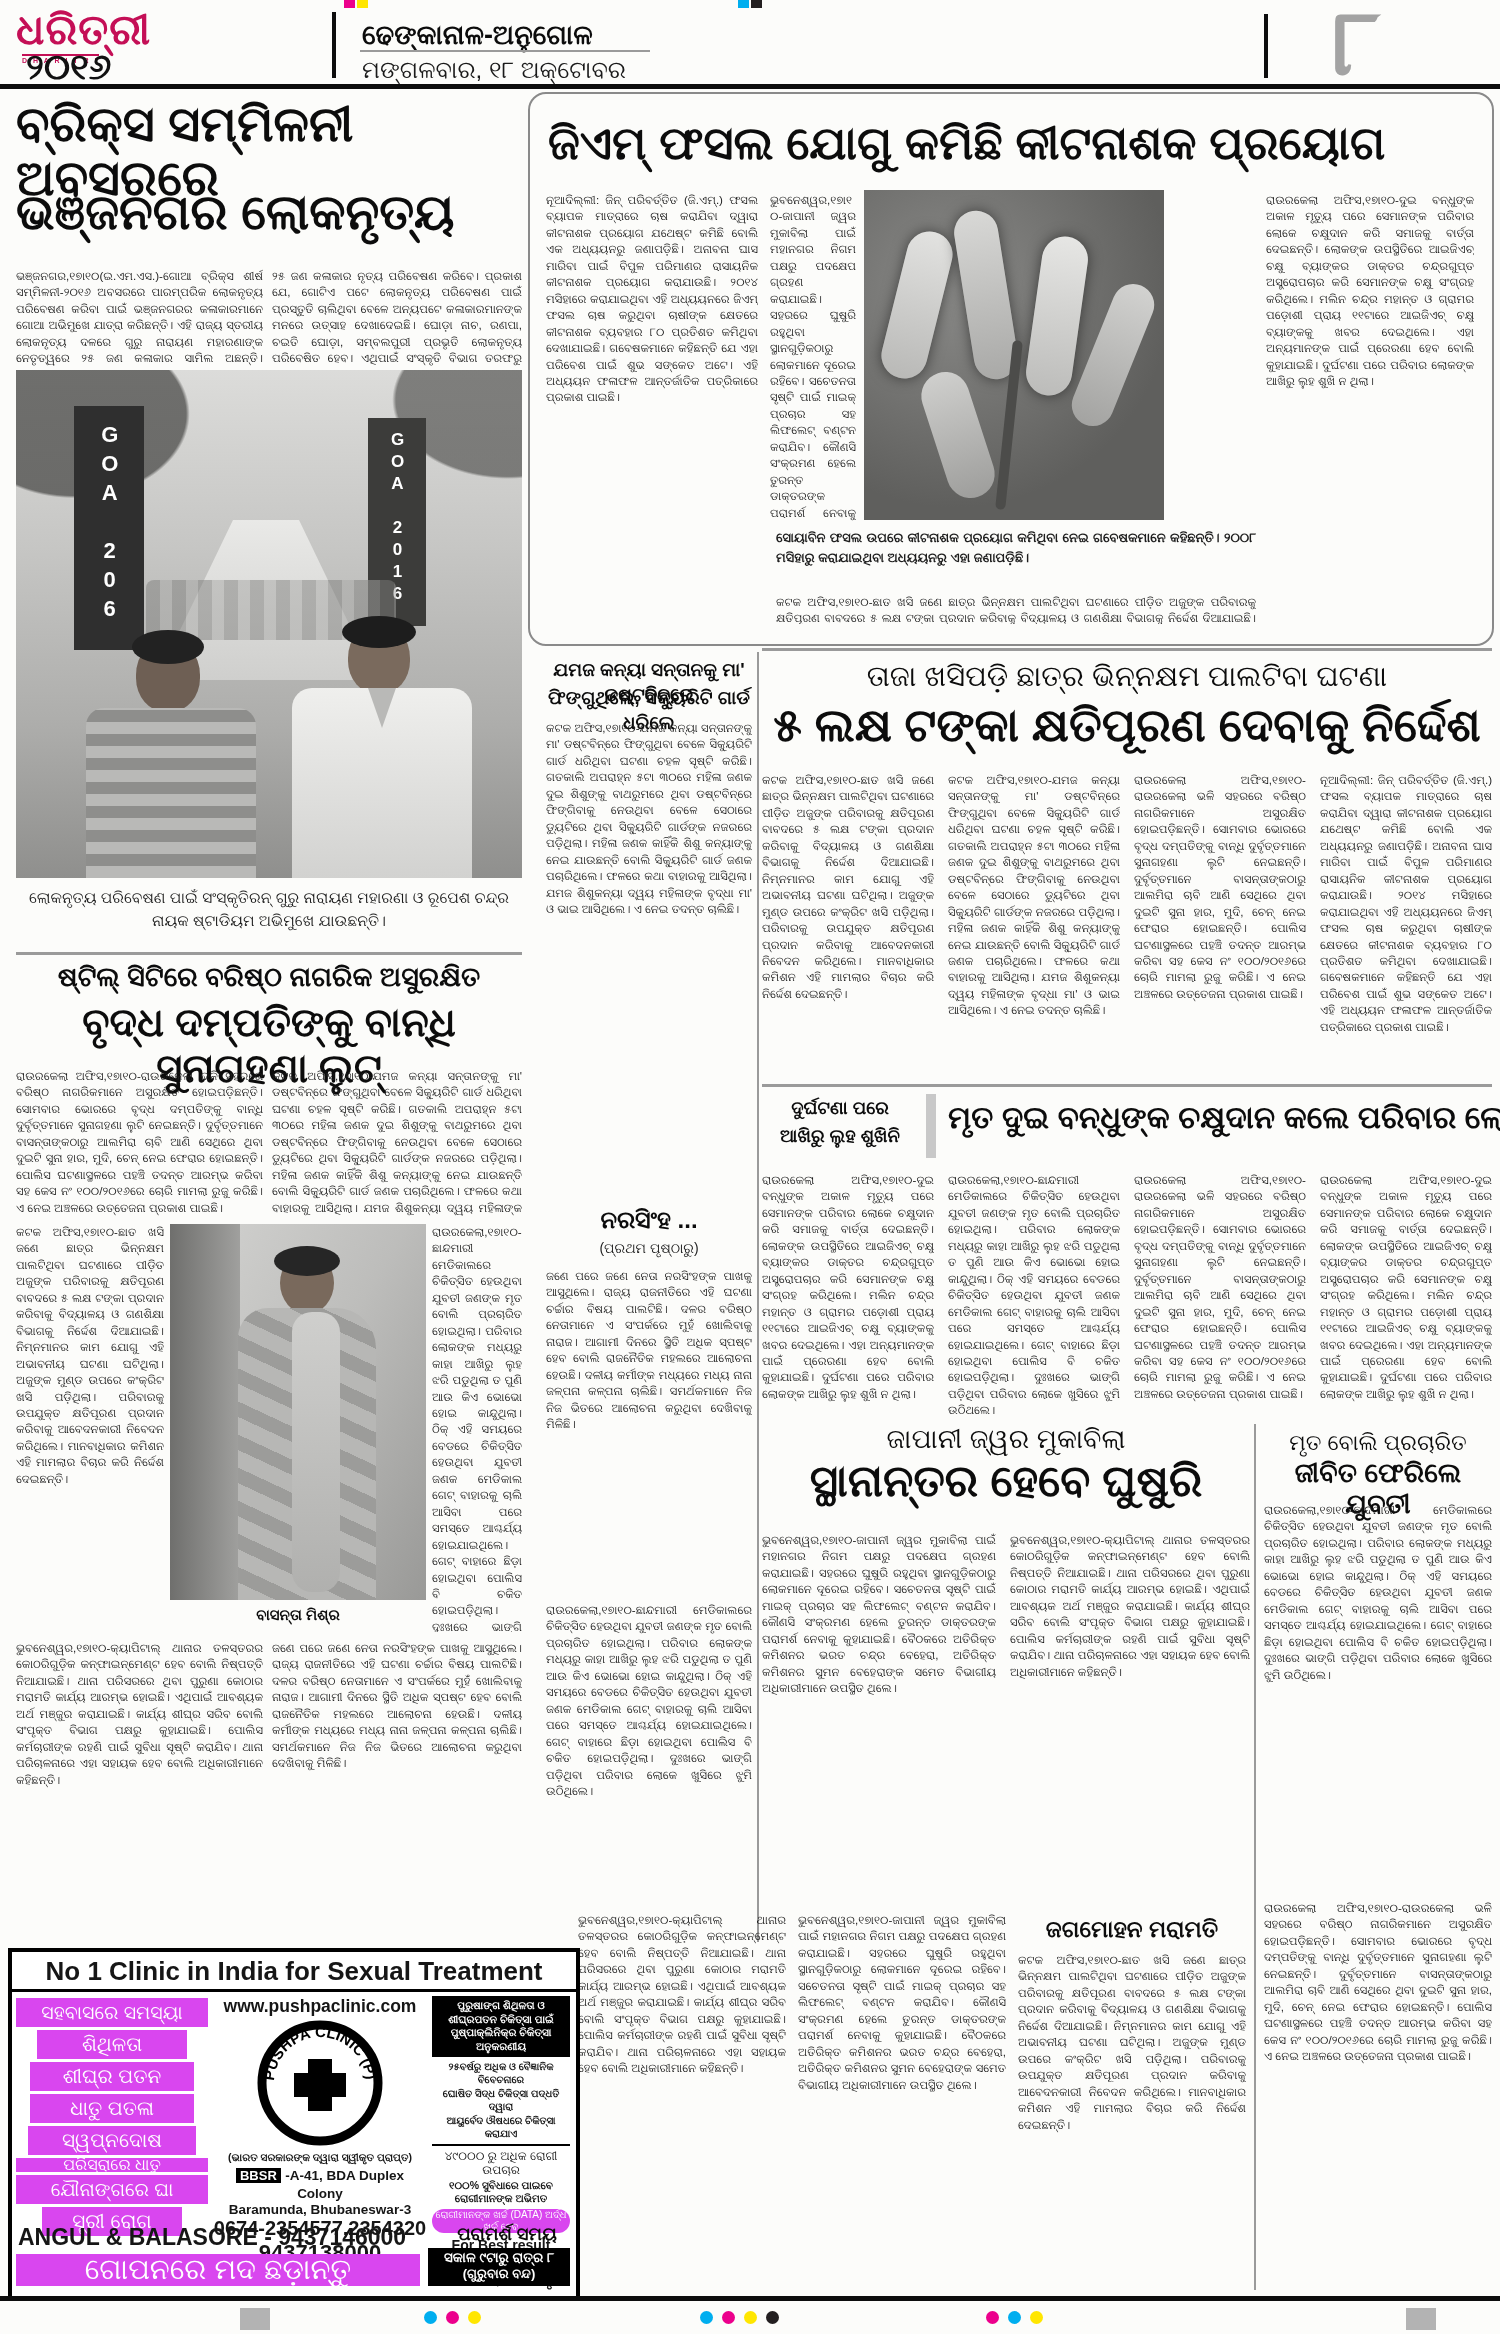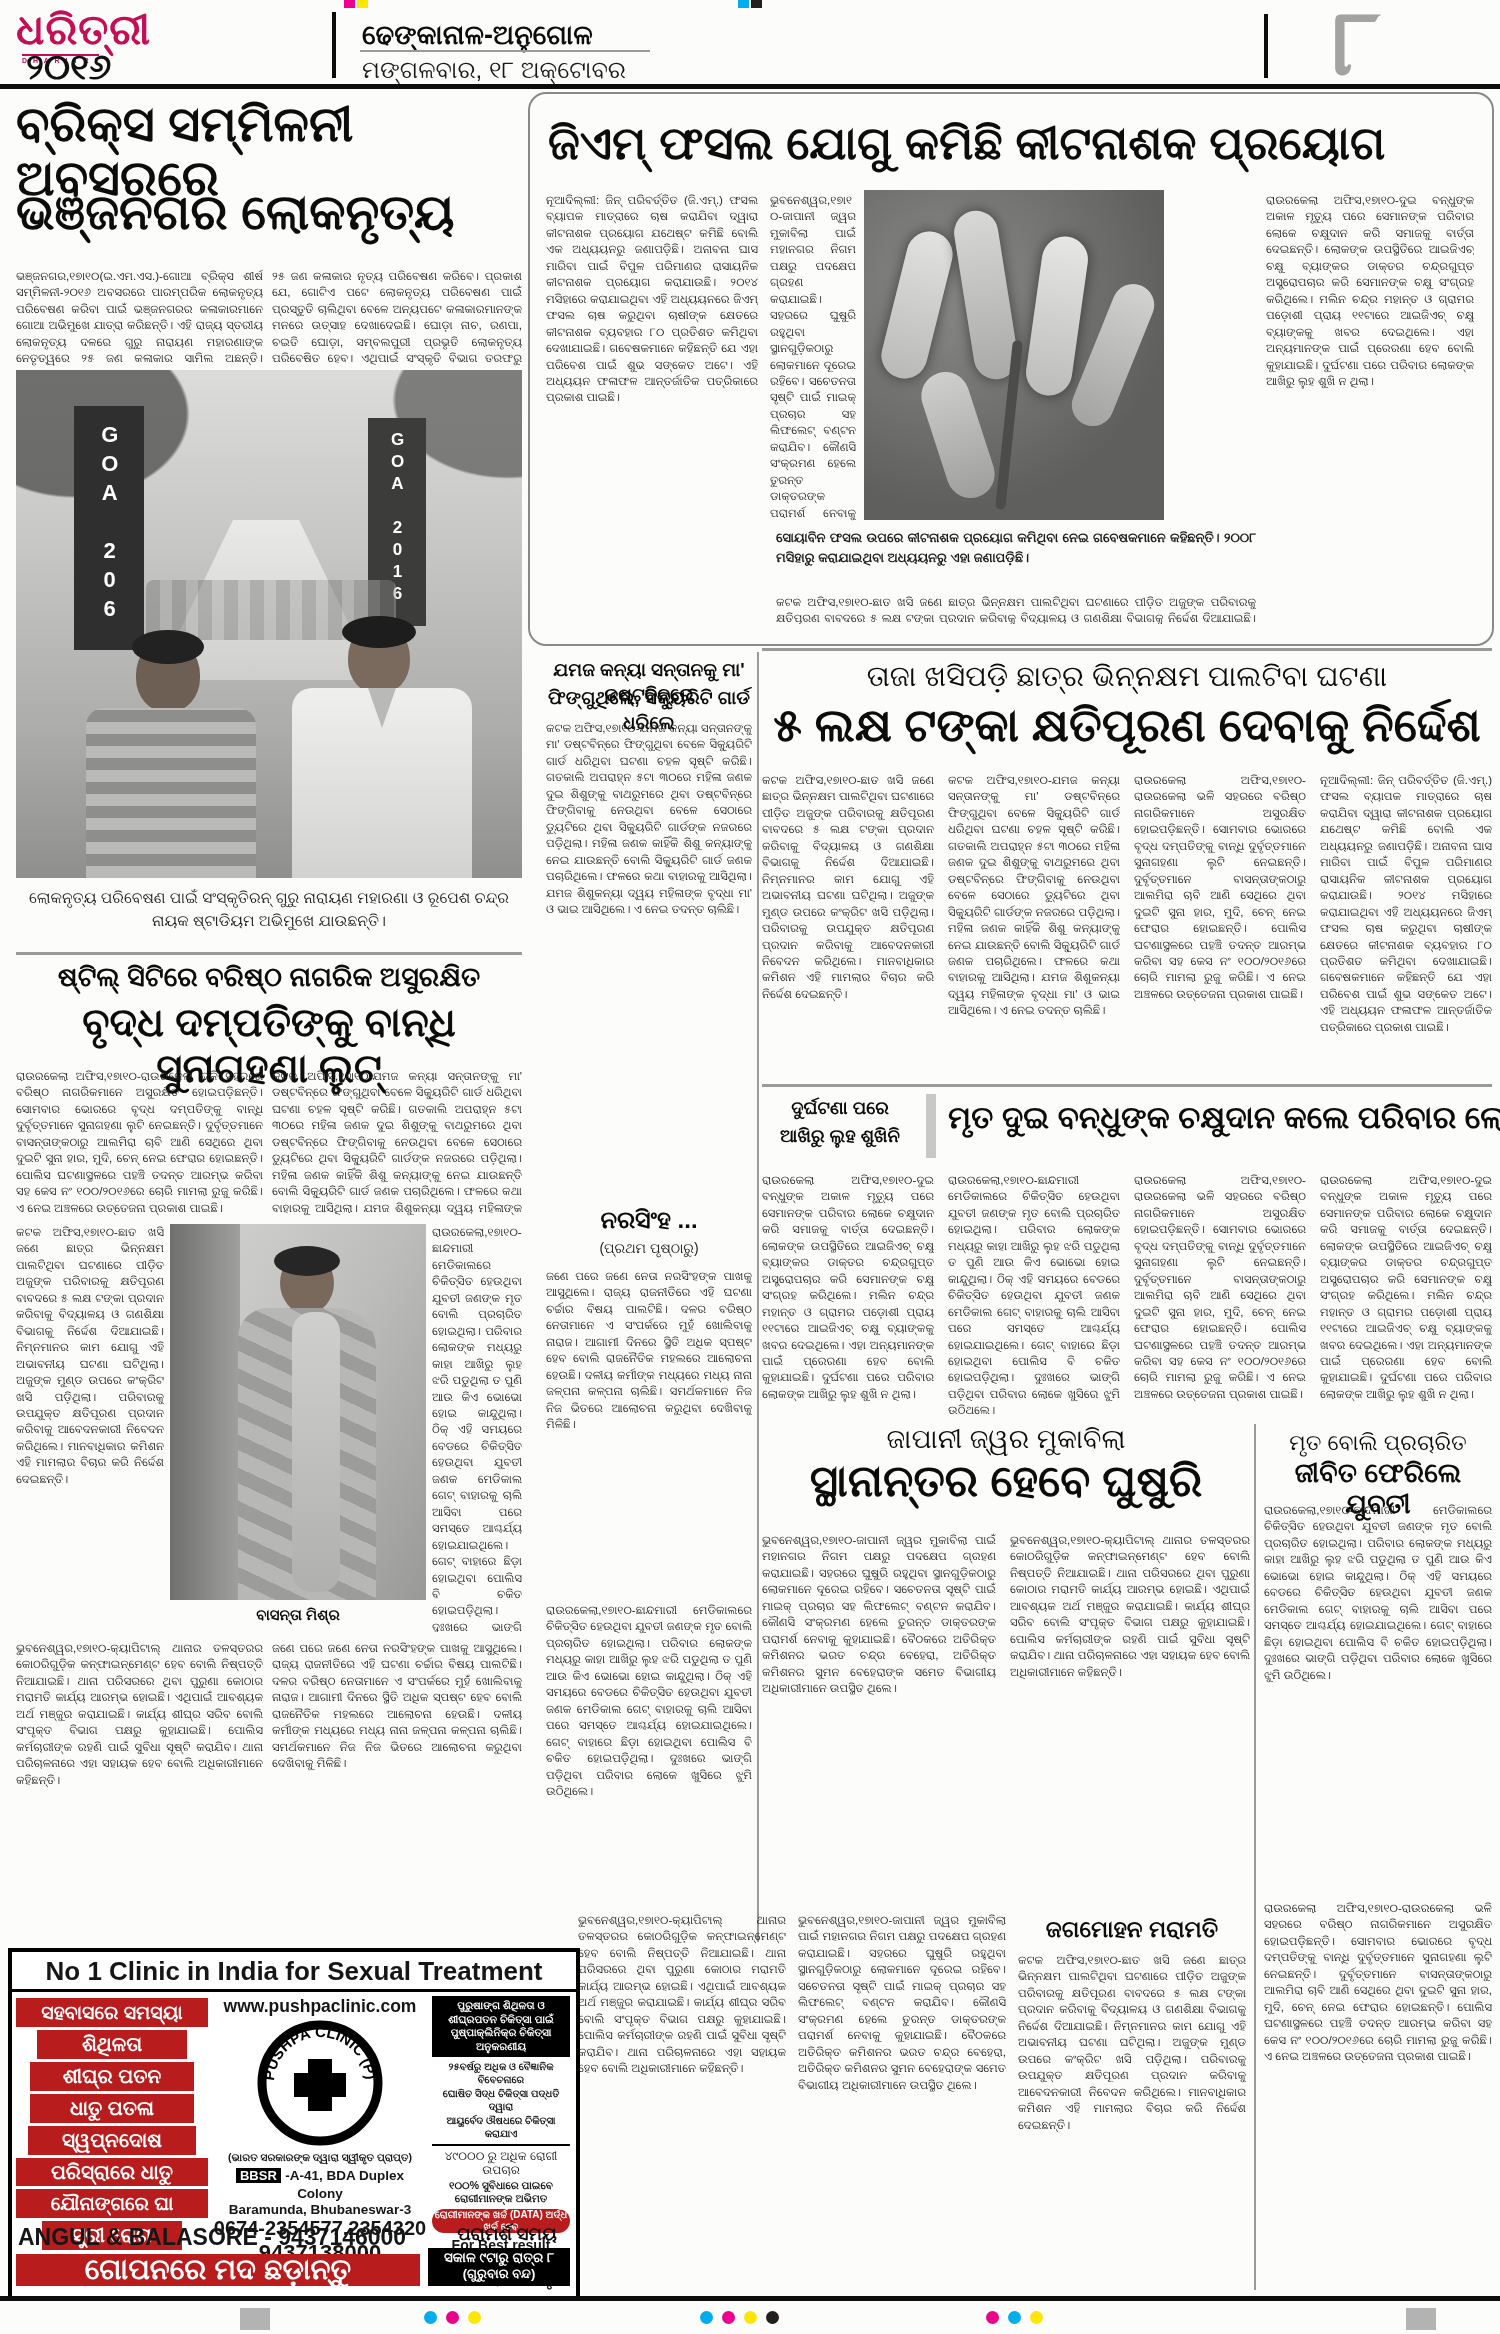--- a/index.html
+++ b/index.html
@@ -6,21 +6,21 @@
   #page{position:relative;width:1500px;height:2334px;background:#fcfcfa;margin:0 auto;overflow:hidden;
         font-family:"Liberation Sans","DejaVu Sans",sans-serif;color:#161616;}
   .abs{position:absolute;}
   .bodytext{font-size:11.6px;line-height:1.42;text-align:justify;overflow:hidden;color:#1d1d1d;
             word-break:break-word;}
   .headline{font-weight:bold;color:#0c0c0c;}
   .center{text-align:center;}
   .rule{background:#0d0d0d;}
   .grule{background:#9a9a9a;}
   .photo{background:#b9b9b9;overflow:hidden;}
-  .pill{background:#b91c1c;color:#fff;font-weight:bold;display:flex;align-items:center;justify-content:center;}
+  .pill{background:#d946ef;color:#fff;font-weight:normal;display:flex;align-items:center;justify-content:center;}
   .adbox *{box-sizing:border-box;}
   .dot{border-radius:50%;width:13px;height:13px;}
   .banner{background:#2f2f2f;color:#fff;text-align:center;font-weight:bold;}
   .nowrap{white-space:nowrap;}
 </style>
 </head>
 <body>
 
 <div id="page">
 
@@ -161,21 +161,21 @@
 
   <div class="abs adbox" style="left:8px;top:1948px;width:564px;height:344px;border:4px solid #000;background:#fff;">
     <div style="text-align:center;font-size:26px;font-weight:bold;padding:4px 0 2px;border-bottom:3px solid #000;">No 1 Clinic in India for Sexual Treatment</div>
 
     <div class="abs" style="left:4px;top:46px;width:192px;">
       <div class="pill" style="height:29px;margin-bottom:3px;font-size:19px;">ସହବାସରେ ସମସ୍ୟା</div>
       <div class="pill" style="height:29px;margin-bottom:3px;font-size:20px;width:150px;margin-left:21px;">ଶିଥିଳତା</div>
       <div class="pill" style="height:29px;margin-bottom:3px;font-size:20px;width:164px;margin-left:14px;">ଶୀଘ୍ର ପତନ</div>
       <div class="pill" style="height:29px;margin-bottom:3px;font-size:20px;width:164px;margin-left:14px;">ଧାତୁ ପତଳା</div>
       <div class="pill" style="height:29px;margin-bottom:3px;font-size:20px;width:168px;margin-left:12px;">ସ୍ୱପ୍ନଦୋଷ</div>
-      <div class="pill" style="height:28px;margin-bottom:3px;font-size:20px;">ପରିସ୍ରାରେ ଧାତୁ</div>
+      <div class="pill" style="height:14px;margin-bottom:3px;font-size:16px;">ପରିସ୍ରାରେ ଧାତୁ</div>
       <div class="pill" style="height:29px;margin-bottom:3px;font-size:19px;">ଯୌନାଙ୍ଗରେ ଘା</div>
       <div class="pill" style="height:29px;font-size:20px;width:140px;margin-left:26px;">ସ୍ତ୍ରୀ ରୋଗ</div>
     </div>
 
     <div class="abs center" style="left:200px;top:44px;width:216px;">
       <div style="font-weight:bold;font-size:17.5px;">www.pushpaclinic.com</div>
       <svg width="128" height="128" viewBox="0 0 128 128" style="margin-top:2px;">
         <circle cx="64" cy="64" r="58" fill="none" stroke="#000" stroke-width="9"></circle>
         <defs>
             <path id="arcTop" d="M 18 64 A 46 46 0 1 1 110 64"></path>

